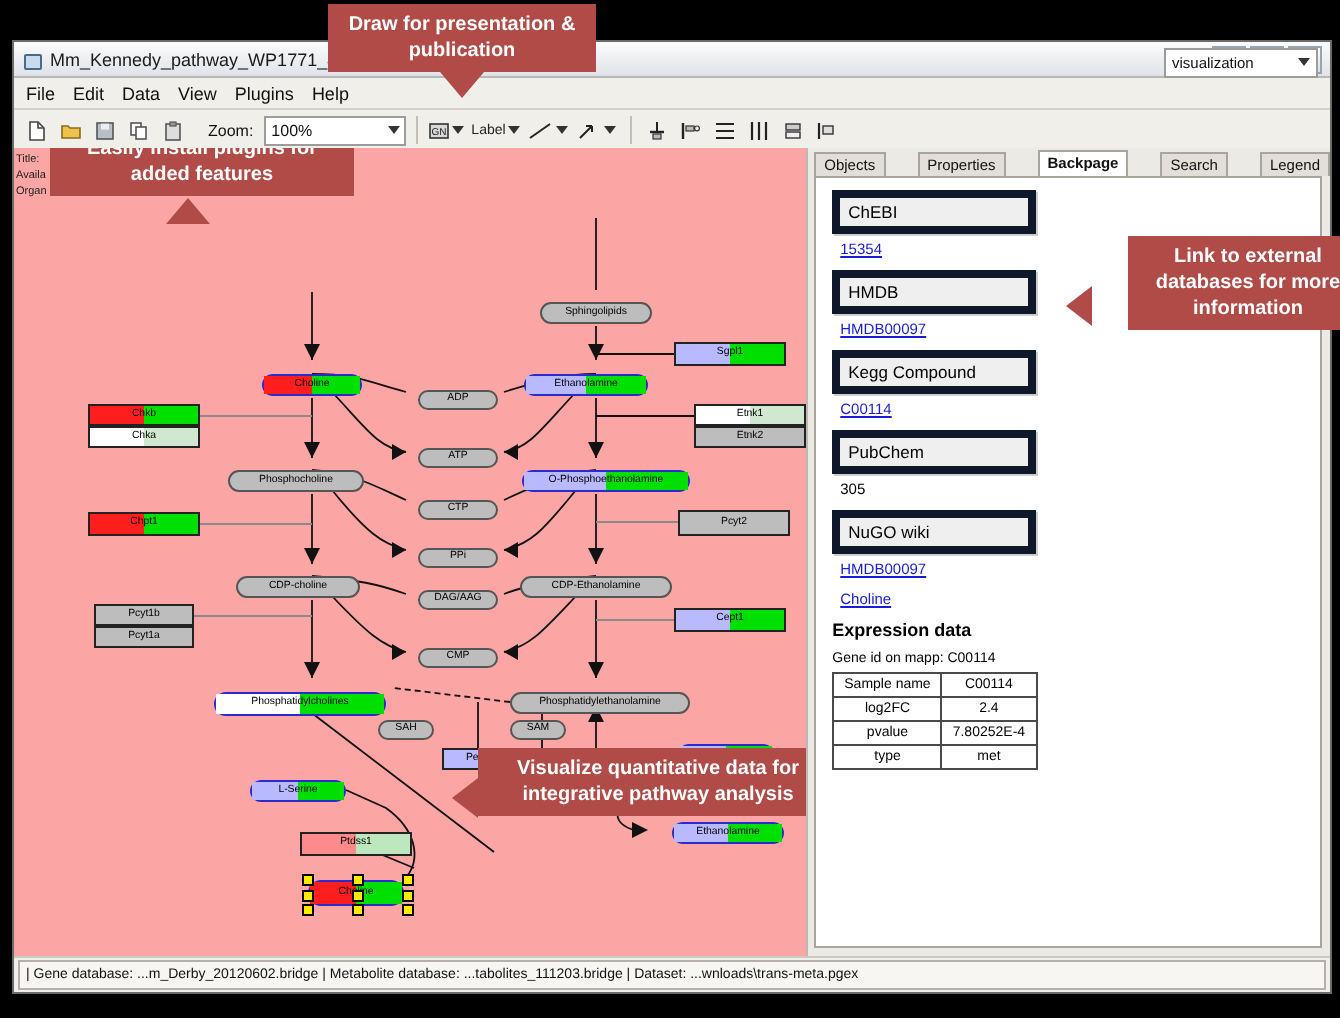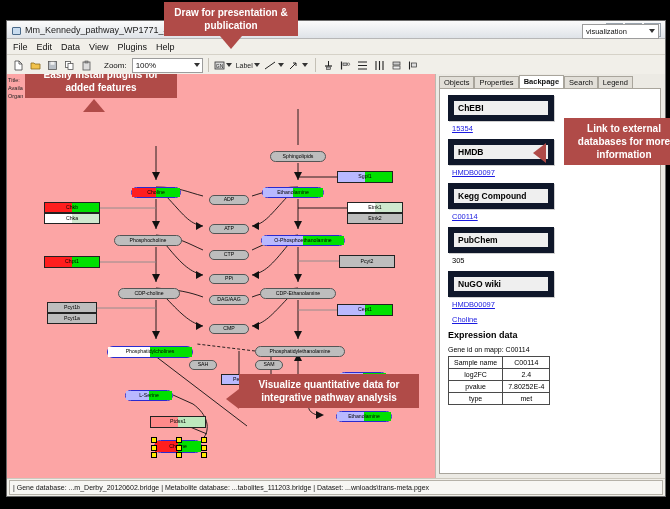--- a/index.html
+++ b/index.html
@@ -39,26 +39,26 @@
   .viz{position:absolute;right:6px;top:3px;width:72px;height:13px;border:1px solid #9c9c9c;background:#fff;
        font-size:7.5px;display:flex;align-items:center;padding-left:3px;color:#111;}
   .viz .arr{position:absolute;right:3px;top:4px;border-left:3px solid transparent;border-right:3px solid transparent;border-top:4px solid #333;}
 
   
   .body{position:absolute;left:0;top:53px;right:0;bottom:18px;display:flex;}
   .canvaswrap{position:relative;width:428px;background:#fca5a5;border-right:1px solid #bdb9b0;overflow:hidden;}
   .sideinfo{position:absolute;left:1px;top:2px;font-size:5.5px;color:#222;line-height:8px;z-index:3;}
 
   .rightpane{flex:1;background:#eceae4;position:relative;}
-  .tabs{display:flex;height:14px;align-items:flex-end;padding-left:3px;font-size:7.5px;gap:0;}
+  .tabs{display:flex;height:14px;align-items:flex-end;padding-left:3px;font-size:7.5px;gap:16px;}
   .tab{border:1px solid #a9a59c;border-bottom:none;background:#e2dfd8;padding:1px 4px 1px;color:#111;}
   .tab.active{background:#fff;padding-bottom:2px;font-weight:bold;}
   .panel{position:absolute;left:3px;top:14px;right:4px;bottom:4px;background:#fff;border:1px solid #a9a59c;
          overflow:hidden;padding:6px 0 0 8px;}
-  .dbbox{width:86px;border:6px solid #0f172a;background:#efefef;font-size:8.5px;font-weight:bold;color:#000;
+  .dbbox{width:86px;border:4px solid #0f172a;background:#efefef;font-size:8.5px;font-weight:normal;color:#000;
          padding:2px 4px;margin-bottom:3px;box-shadow:1px 1px 0 #cfcfcf;}
   .dblink{font-size:7.5px;color:#1a1ae0;text-decoration:underline;margin:0 0 6px 4px;display:block;}
   .dbval{font-size:7.5px;color:#000;margin:0 0 6px 4px;display:block;}
   .exphead{font-size:9px;font-weight:bold;color:#000;margin:4px 0 6px 0;}
   .geneid{font-size:7px;color:#000;margin-bottom:3px;}
   table.exp{border-collapse:collapse;font-size:7px;}
   table.exp td{border:1px solid #4a4a4a;padding:2px 5px;text-align:center;color:#000;background:#fff;}
 
   
   .status{position:absolute;left:0;right:0;bottom:0;height:17px;background:#f1efe9;border-top:1px solid #cdc9bf;

